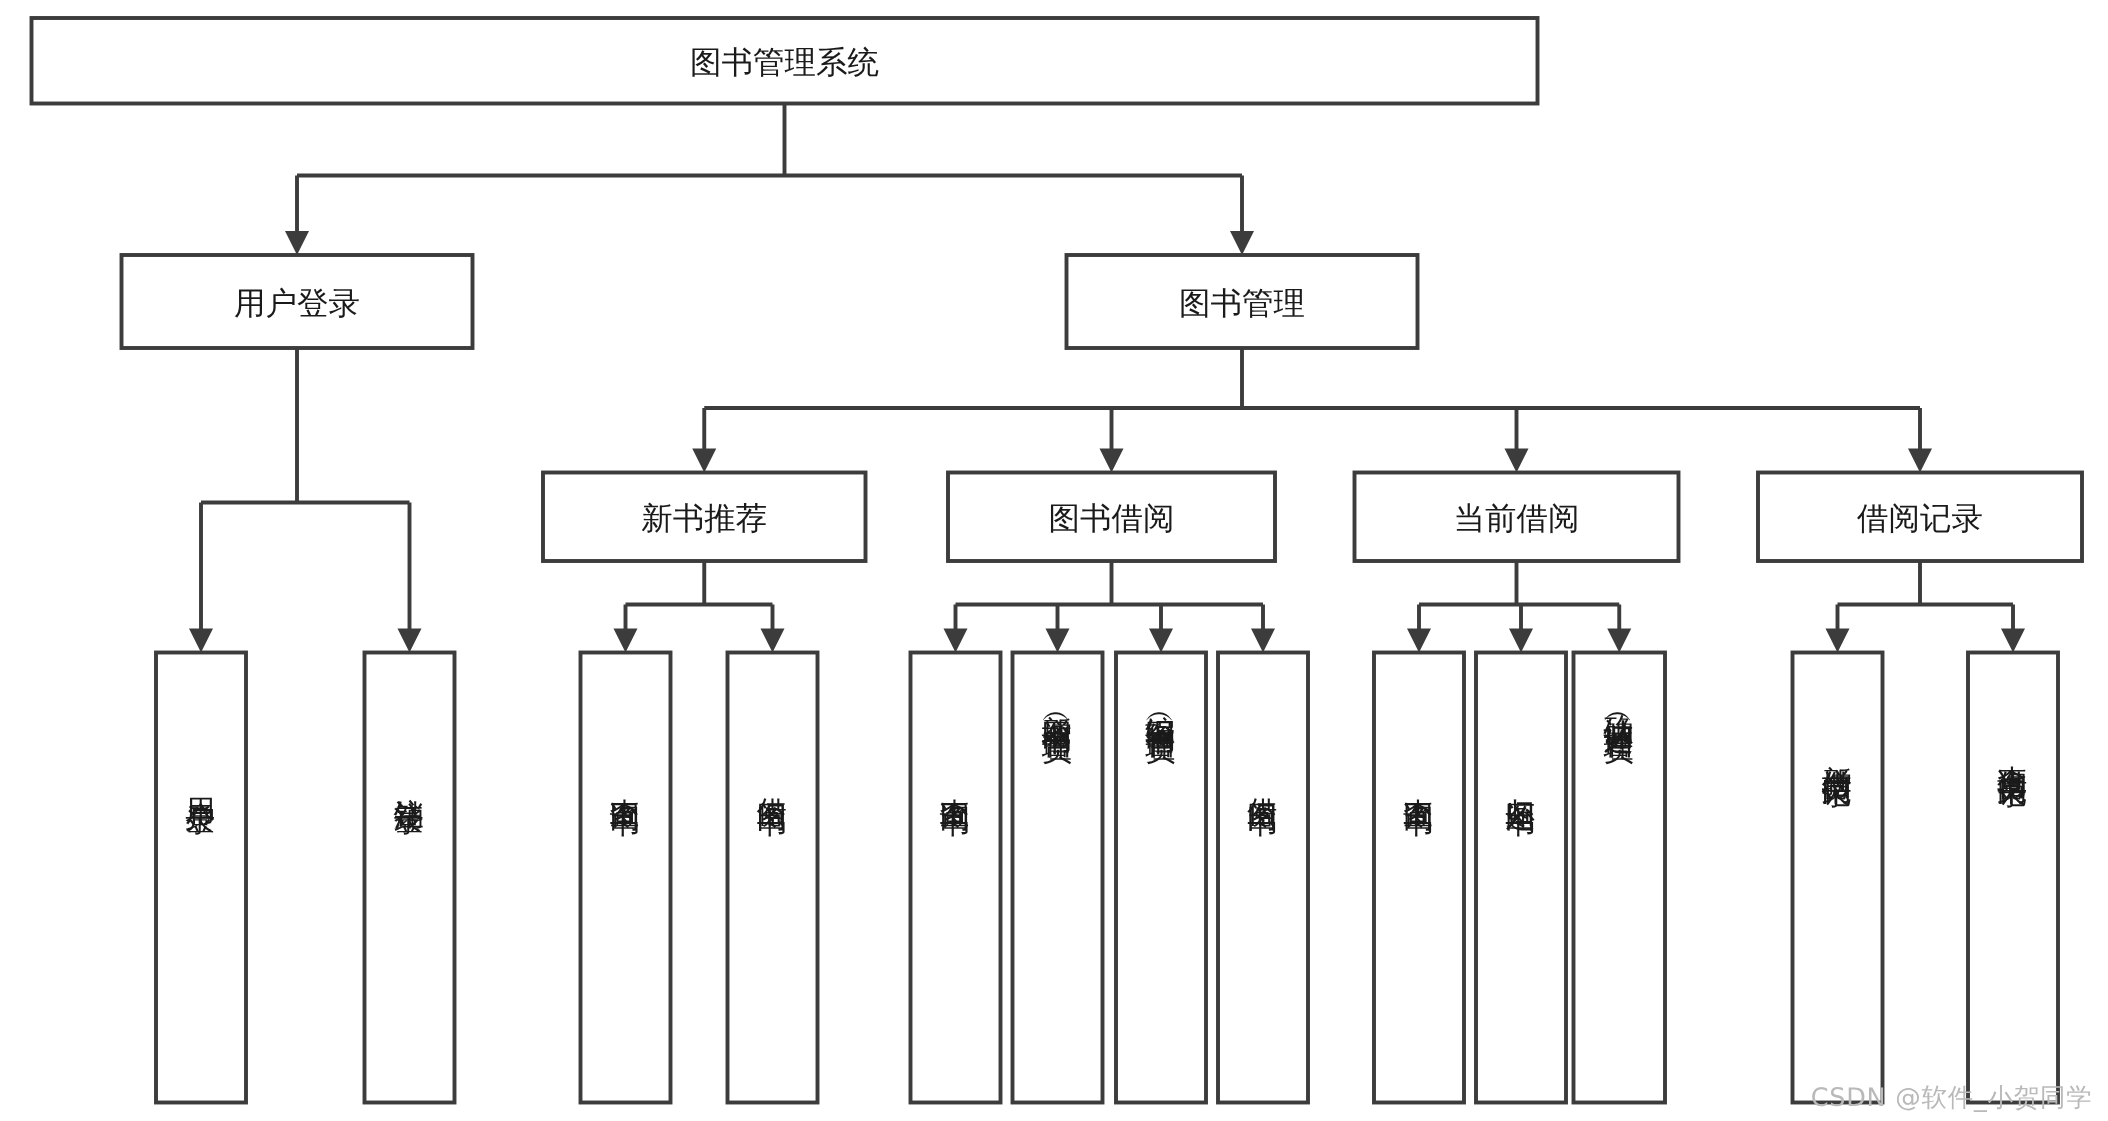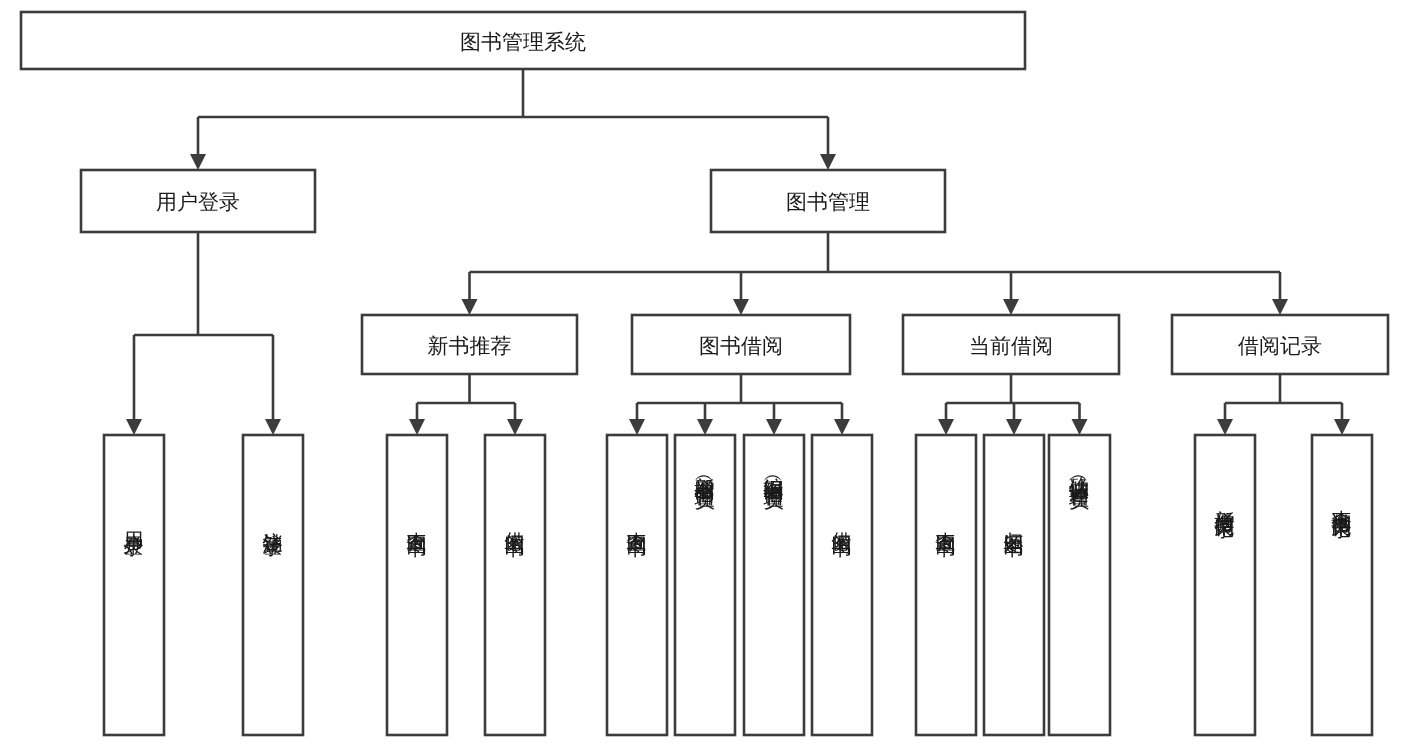--- a/index.html
+++ b/index.html
@@ -258,13 +258,14 @@
       <div class="leaf-label-wrap" style="left: 1049px; top: 436px; width: 61px; height: 298px; padding-top: 25px;">
         <span class="leaf-label">确认归还（管理员）</span>
       </div>
       <div class="leaf-label-wrap" style="left: 1195px; top: 436px; width: 60px; height: 298px; padding-top: 58px;">
         <span class="leaf-label">新增借阅记录</span>
       </div>
       <div class="leaf-label-wrap" style="left: 1312px; top: 436px; width: 60px; height: 298px; padding-top: 58px;">
         <span class="leaf-label">查询借阅记录</span>
       </div>
     </div>
+  <div class="watermark">CSDN @软件_小贺同学</div>
 </div>
 
 </body></html>

